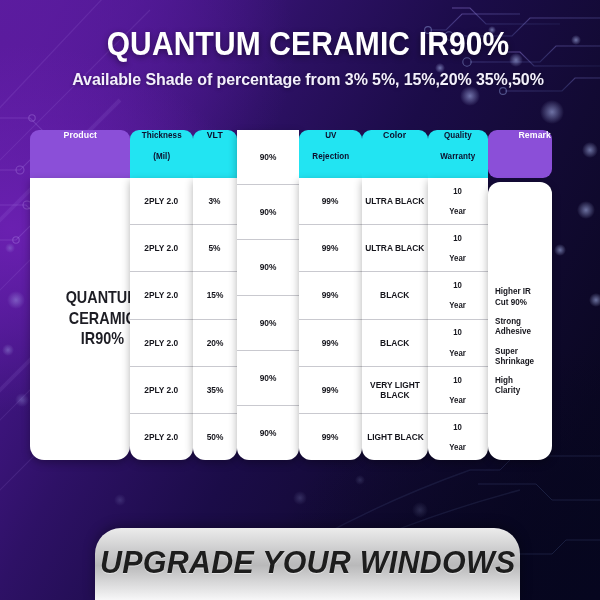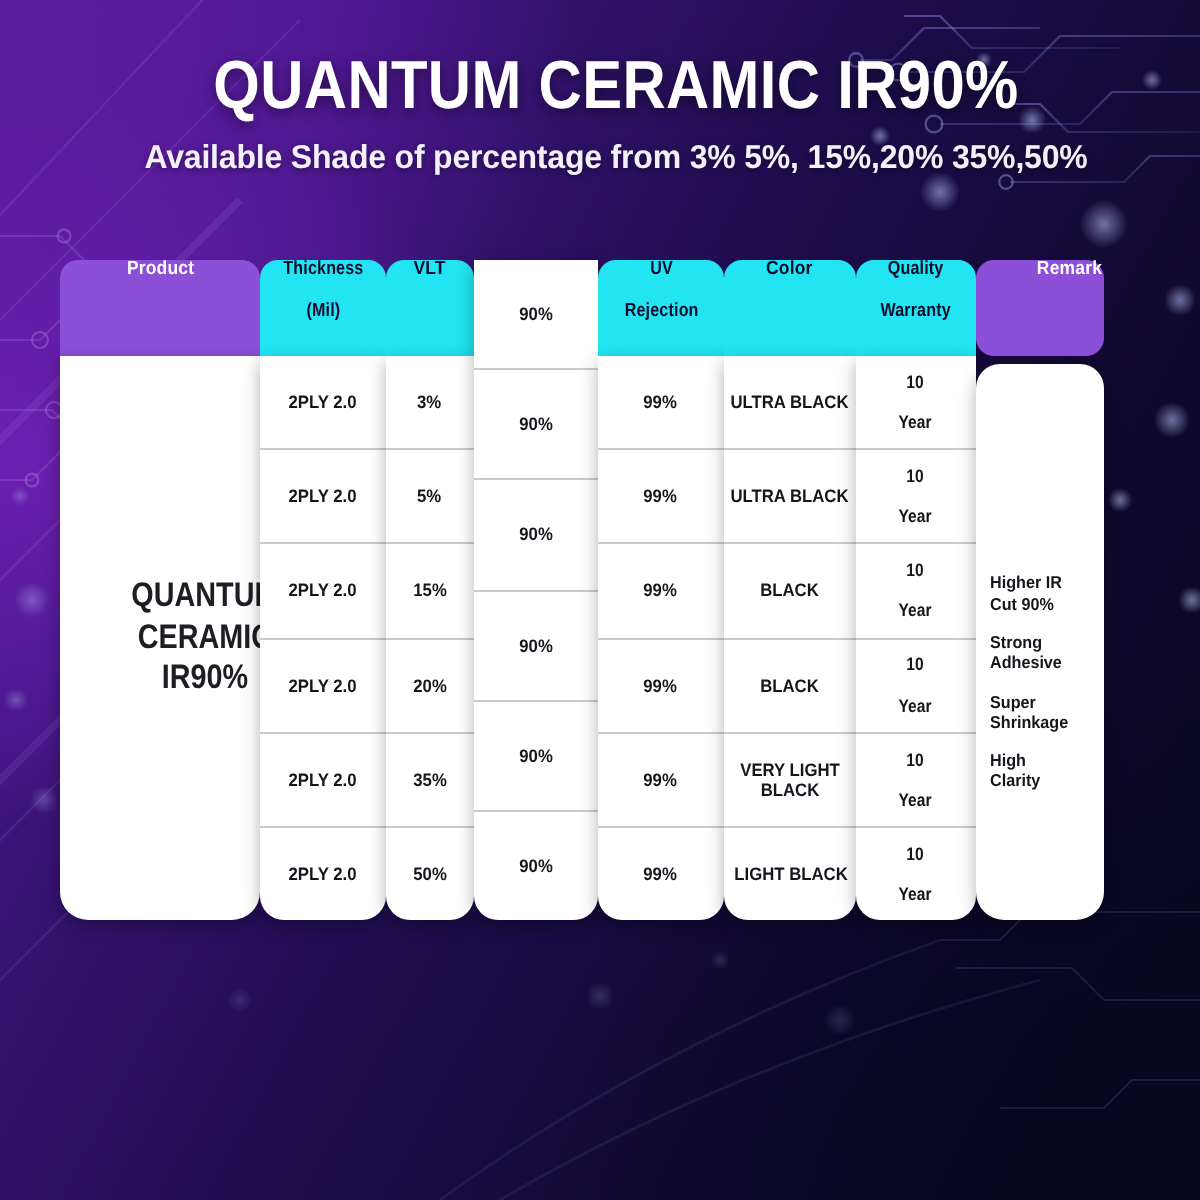--- a/index.html
+++ b/index.html
@@ -427,14 +427,17 @@
           <div class="remark-item">
             <span>High</span><br>
             <span>Clarity</span>
           </div>
         </div>
       </div>
     </div>
 
   </div>
 
+  <div class="banner">
+    <div class="banner-text">UPGRADE YOUR WINDOWS</div>
+  </div>
 
 </div>
 
 </body></html>

